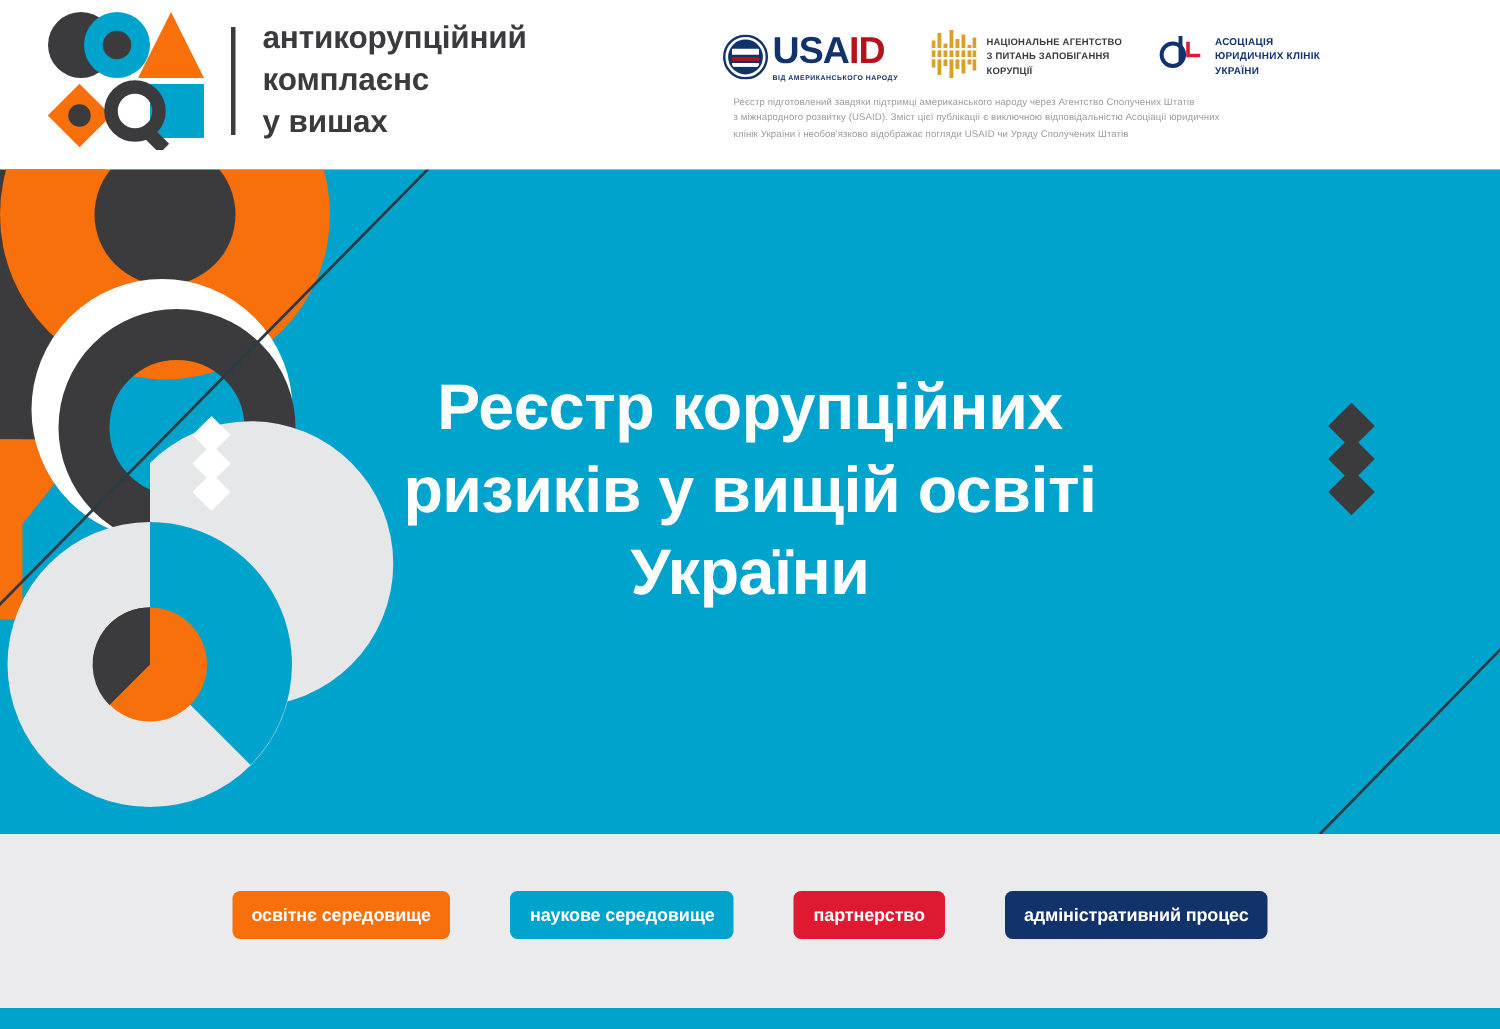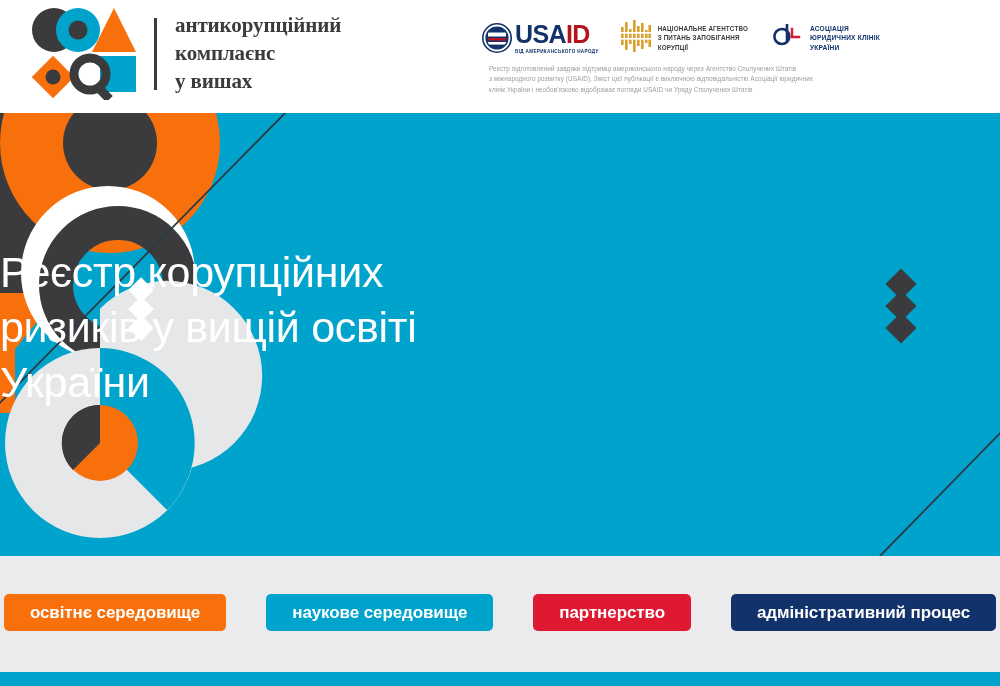--- a/index.html
+++ b/index.html
@@ -20,21 +20,21 @@
   .brand {
     position:absolute; left:32px; top:8px;
     display:flex; align-items:center; gap:0px;
   }
   .brand-mark { width:104px; height:92px; position:relative; }
   .brand-divider {
     width:3px; height:72px; background:#3b3b3d; margin-left:18px; margin-right:18px;
   }
   .brand-name {
     font-size:21px; font-weight:bold; color:#3b3b3d;
-    line-height:1.32; letter-spacing:-0.1px; white-space:pre-line;font-family:Liberation Serif, serif;
+    line-height:1.32; letter-spacing:-0.1px; white-space:pre-line;
   }
 
   .partners {
     position:absolute; left:482px; top:14px;
     display:flex; align-items:center; gap:22px; height:48px;
   }
   .partner { display:flex; align-items:center; height:44px; }
 
   
   .usaid-seal { width:30px; height:30px; position:relative; margin-right:3px; }
@@ -68,44 +68,44 @@
     white-space:pre-line;
   }
 
   
   .hero {
     position:absolute; left:0; top:113px; width:1000px; height:443px;
     background:#00a3cc; overflow:hidden;
   }
   .hero-title {
     position:absolute; left:0; top:132px; width:1000px;
-    text-align:left; color:#ffffff;
-    font-size:43px; font-weight:400; line-height:1.28; letter-spacing:-0.3px;
+    text-align:center; color:#ffffff;
+    font-size:43px; font-weight:700; line-height:1.28; letter-spacing:-0.3px;
     white-space:pre-line;
   }
   .hero-art { position:absolute; left:0; top:0; width:1000px; height:443px; }
 
   
   .dia-cluster { position:absolute; }
   .dia { position:absolute; width:22px; height:22px; transform:rotate(45deg); }
 
   
   .navband {
     position:absolute; left:0; top:556px; width:1000px; height:116px;
     background:#ebebed;
   }
   .navrow {
     position:absolute; left:0; top:38px; width:1000px;
     display:flex; justify-content:center; align-items:center; gap:40px;
   }
   .navbtn {
     border:none; border-radius:5px; color:#ffffff;
     font-family:"Liberation Sans","DejaVu Sans",sans-serif;
-    font-size:17px; font-weight:bold; letter-spacing:-0.1px;
-    padding:10px 26px; cursor:pointer; white-space:nowrap;
+    font-size:12px; font-weight:bold; letter-spacing:-0.1px;
+    padding:10px 13px; cursor:pointer; white-space:nowrap;
     line-height:1;
   }
   .footer-strip {
     position:absolute; left:0; top:672px; width:1000px; height:14px;
     background:#00a3cc;
   }
 </style>
 </head>
 <body>
 

